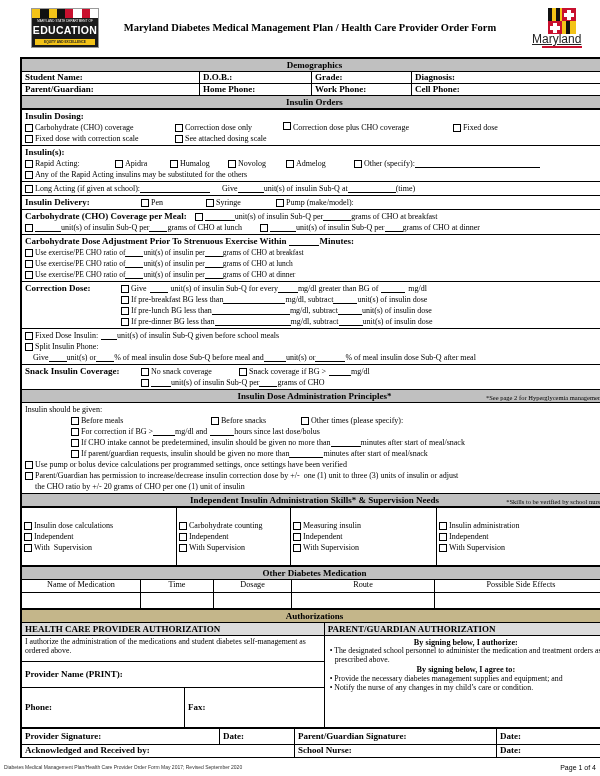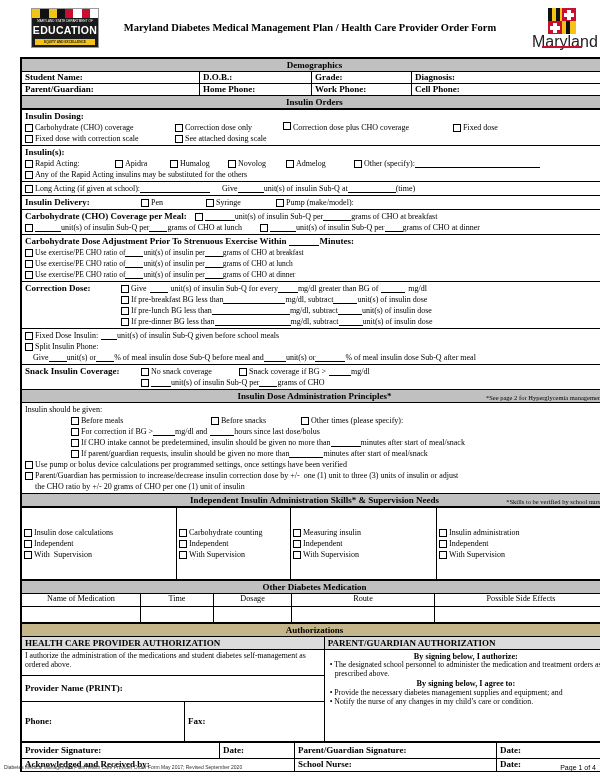--- a/index.html
+++ b/index.html
@@ -8,39 +8,39 @@
   .header { position: absolute; left: 0; top: 0; width: 600px; height: 57px; }
   .logo-msde { position: absolute; left: 31px; top: 8px; width: 68px; height: 40px; background: #1a1a1a; border: 1px solid #999; }
   .logo-msde .flag { height: 9px; display: flex; }
   .logo-msde .flag span { flex: 1; }
   .logo-msde .sub { color: #fff; font-family: "Liberation Sans", sans-serif; font-size: 3px; text-align: center; margin-top: 2px; letter-spacing: 0.1px; }
   .logo-msde .edu { color: #fff; font-family: "Liberation Sans", sans-serif; font-weight: bold; font-size: 10.5px; text-align: center; letter-spacing: 0.3px; margin-top: 1px; }
   .logo-msde .eq { background: #f3c318; color: #222; font-family: "Liberation Sans", sans-serif; font-size: 3.2px; text-align: center; margin: 2px 3px 0 3px; height: 6px; line-height: 6px; font-weight: bold; }
   .title { position: absolute; left: 100px; top: 22px; width: 420px; text-align: center; font-weight: bold; font-size: 10.5px; line-height: 12px; }
   .logo-md { position: absolute; left: 532px; top: 8px; width: 60px; height: 42px; }
   .logo-md .emblem { position: absolute; left: 16px; top: 0; width: 28px; height: 26px; }
-  .logo-md .word { position: absolute; left: 0; top: 25px; width: 60px; text-align: center; font-family: "Liberation Sans", sans-serif; font-size: 16px; color: #222; }
+  .logo-md .word { position: absolute; left: 0; top: 25px; width: 60px; text-align: left; font-family: "Liberation Sans", sans-serif; font-size: 12px; color: #222; text-decoration: underline; }
   .logo-md .tag { position: absolute; left: 10px; top: 38px; width: 40px; height: 2px; background: #c8102e; }
 
   .form { position: absolute; left: 20px; top: 57px; width: 589px; border: 1.5px solid #000; border-bottom: none; }
   table { border-collapse: collapse; width: 100%; }
   td { border: 1px solid #000; padding: 0 3px; vertical-align: top; }
   .section-head { background: #c0c0c0; font-weight: bold; text-align: center; font-size: 9px; height: 13px; line-height: 12px; }
   .section-head.gold { background: #c4b68a; }
   .subhead { background: #dcdcdc; font-weight: bold; font-size: 9px; height: 13px; line-height: 12px; }
   .lbl { font-weight: bold; font-size: 9px; height: 12px; line-height: 11px; }
   .blk { padding: 1px 3px; }
   .row { display: flex; align-items: center; height: 11px; line-height: 11px; white-space: nowrap; font-size: 8px; }
   .row b { font-weight: normal; }
   .cb { display: inline-block; width: 8px; height: 8px; border: 1px solid #000; margin-right: 2px; vertical-align: middle; flex: none; background: #fff; }
   .ul { display: inline-block; border-bottom: 1px solid #000; height: 9px; vertical-align: bottom; }
   .bold-l { font-weight: bold; font-size: 9px; }
   .note { font-weight: normal; font-size: 6.5px; position: absolute; right: 4px; top: 2px; }
   .rel { position: relative; }
-  .skills td { font-size: 8px; padding: 19px 2px; }
+  .skills td { font-size: 8px; padding: 12px 2px; }
   .small { font-size: 7.5px; }
   .center { text-align: center; }
   .footer { position: absolute; left: 4px; top: 765px; width: 592px; font-family: "Liberation Sans", sans-serif; font-size: 5px; color: #333; }
   .footer .pg { position: absolute; right: 0; top: -1px; font-size: 7px; color: #000; }
 </style>
 </head>
 <body>
 
 <div class="header">
   <div class="logo-msde">

